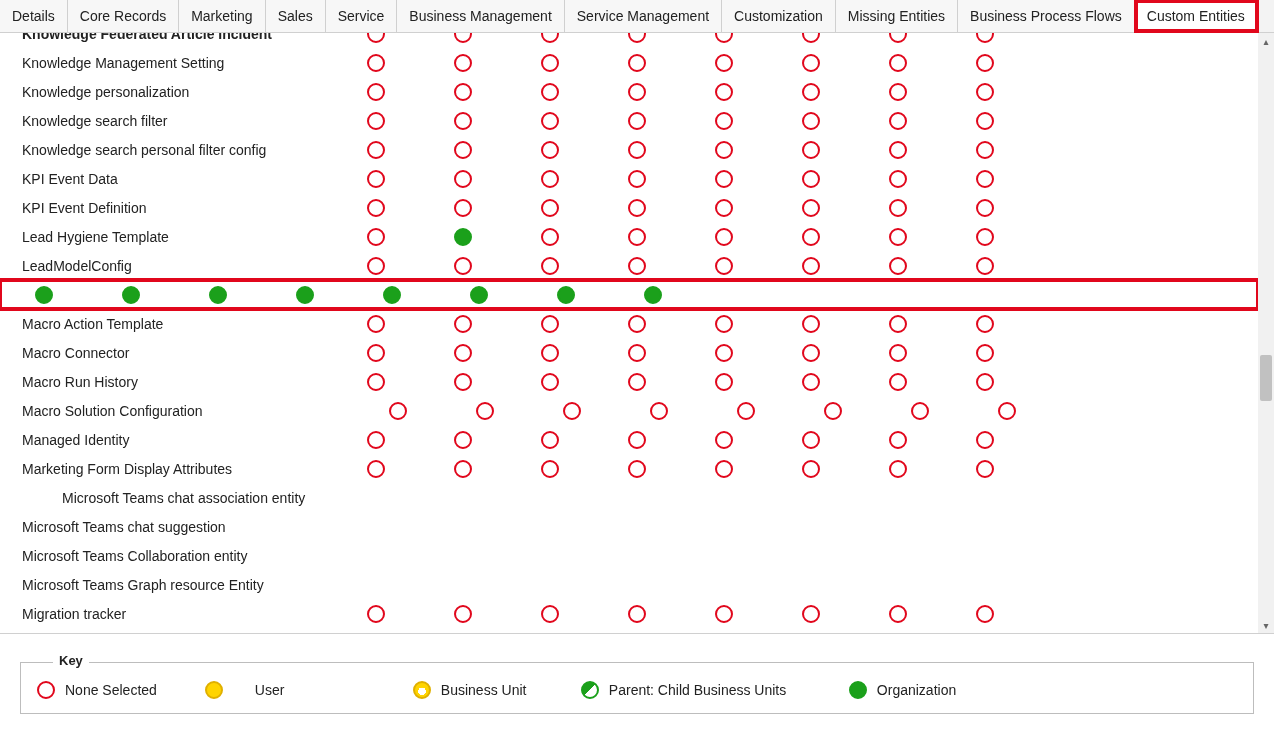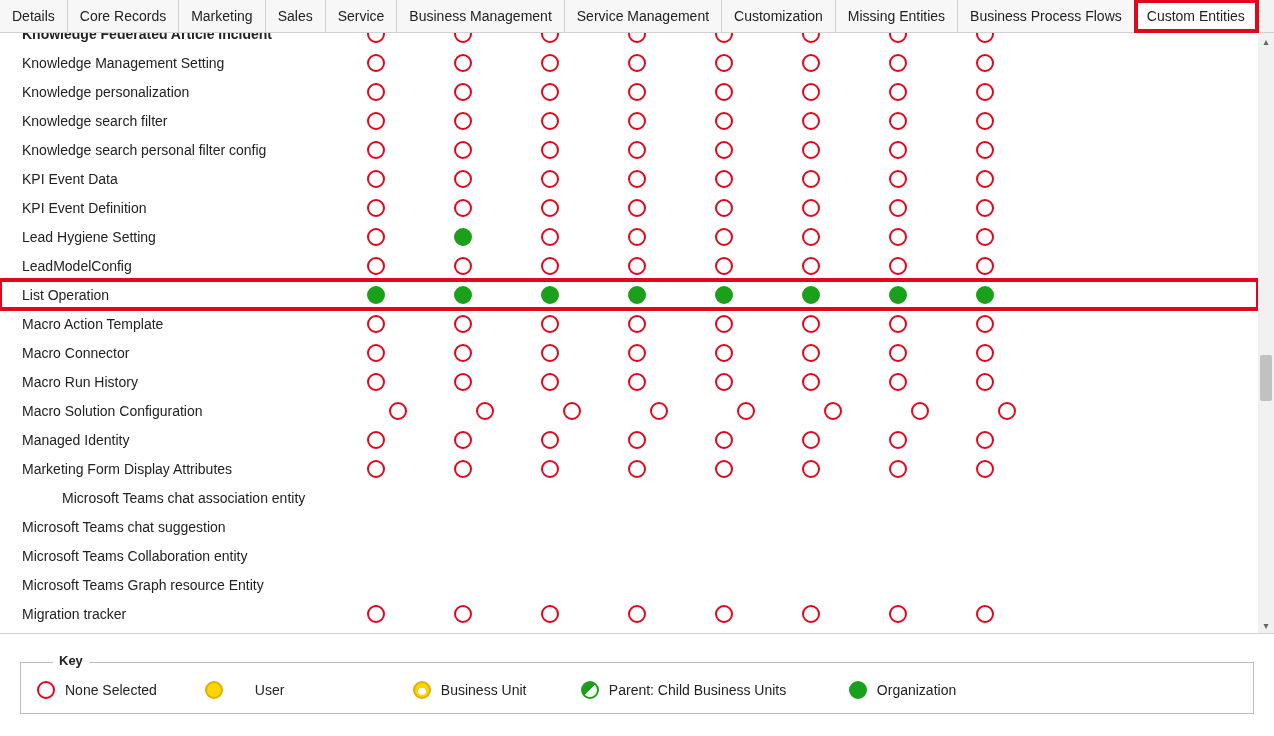--- a/index.html
+++ b/index.html
@@ -251,21 +251,21 @@
               </div>
               <div class="cell">
                 <span class="radio"></span>
               </div>
               <div class="cell">
                 <span class="radio"></span>
               </div>
             </div>
           </div>
           <div class="row" style="height: 29px;">
-            <div class="label">Lead Hygiene Setting</div>
+            <div class="label">Lead Hygiene Template</div>
             <div class="cells">
               <div class="cell">
                 <span class="radio"></span>
               </div>
               <div class="cell">
                 <span class="radio filled-green"></span>
               </div>
               <div class="cell">
                 <span class="radio"></span>
               </div>
@@ -309,21 +309,20 @@
               </div>
               <div class="cell">
                 <span class="radio"></span>
               </div>
               <div class="cell">
                 <span class="radio"></span>
               </div>
             </div>
           </div>
           <div class="row highlight" style="height: 29px;">
-            <div class="label">List Operation</div>
             <div class="cells">
               <div class="cell">
                 <span class="radio filled-green"></span>
               </div>
               <div class="cell">
                 <span class="radio filled-green"></span>
               </div>
               <div class="cell">
                 <span class="radio filled-green"></span>
               </div>

